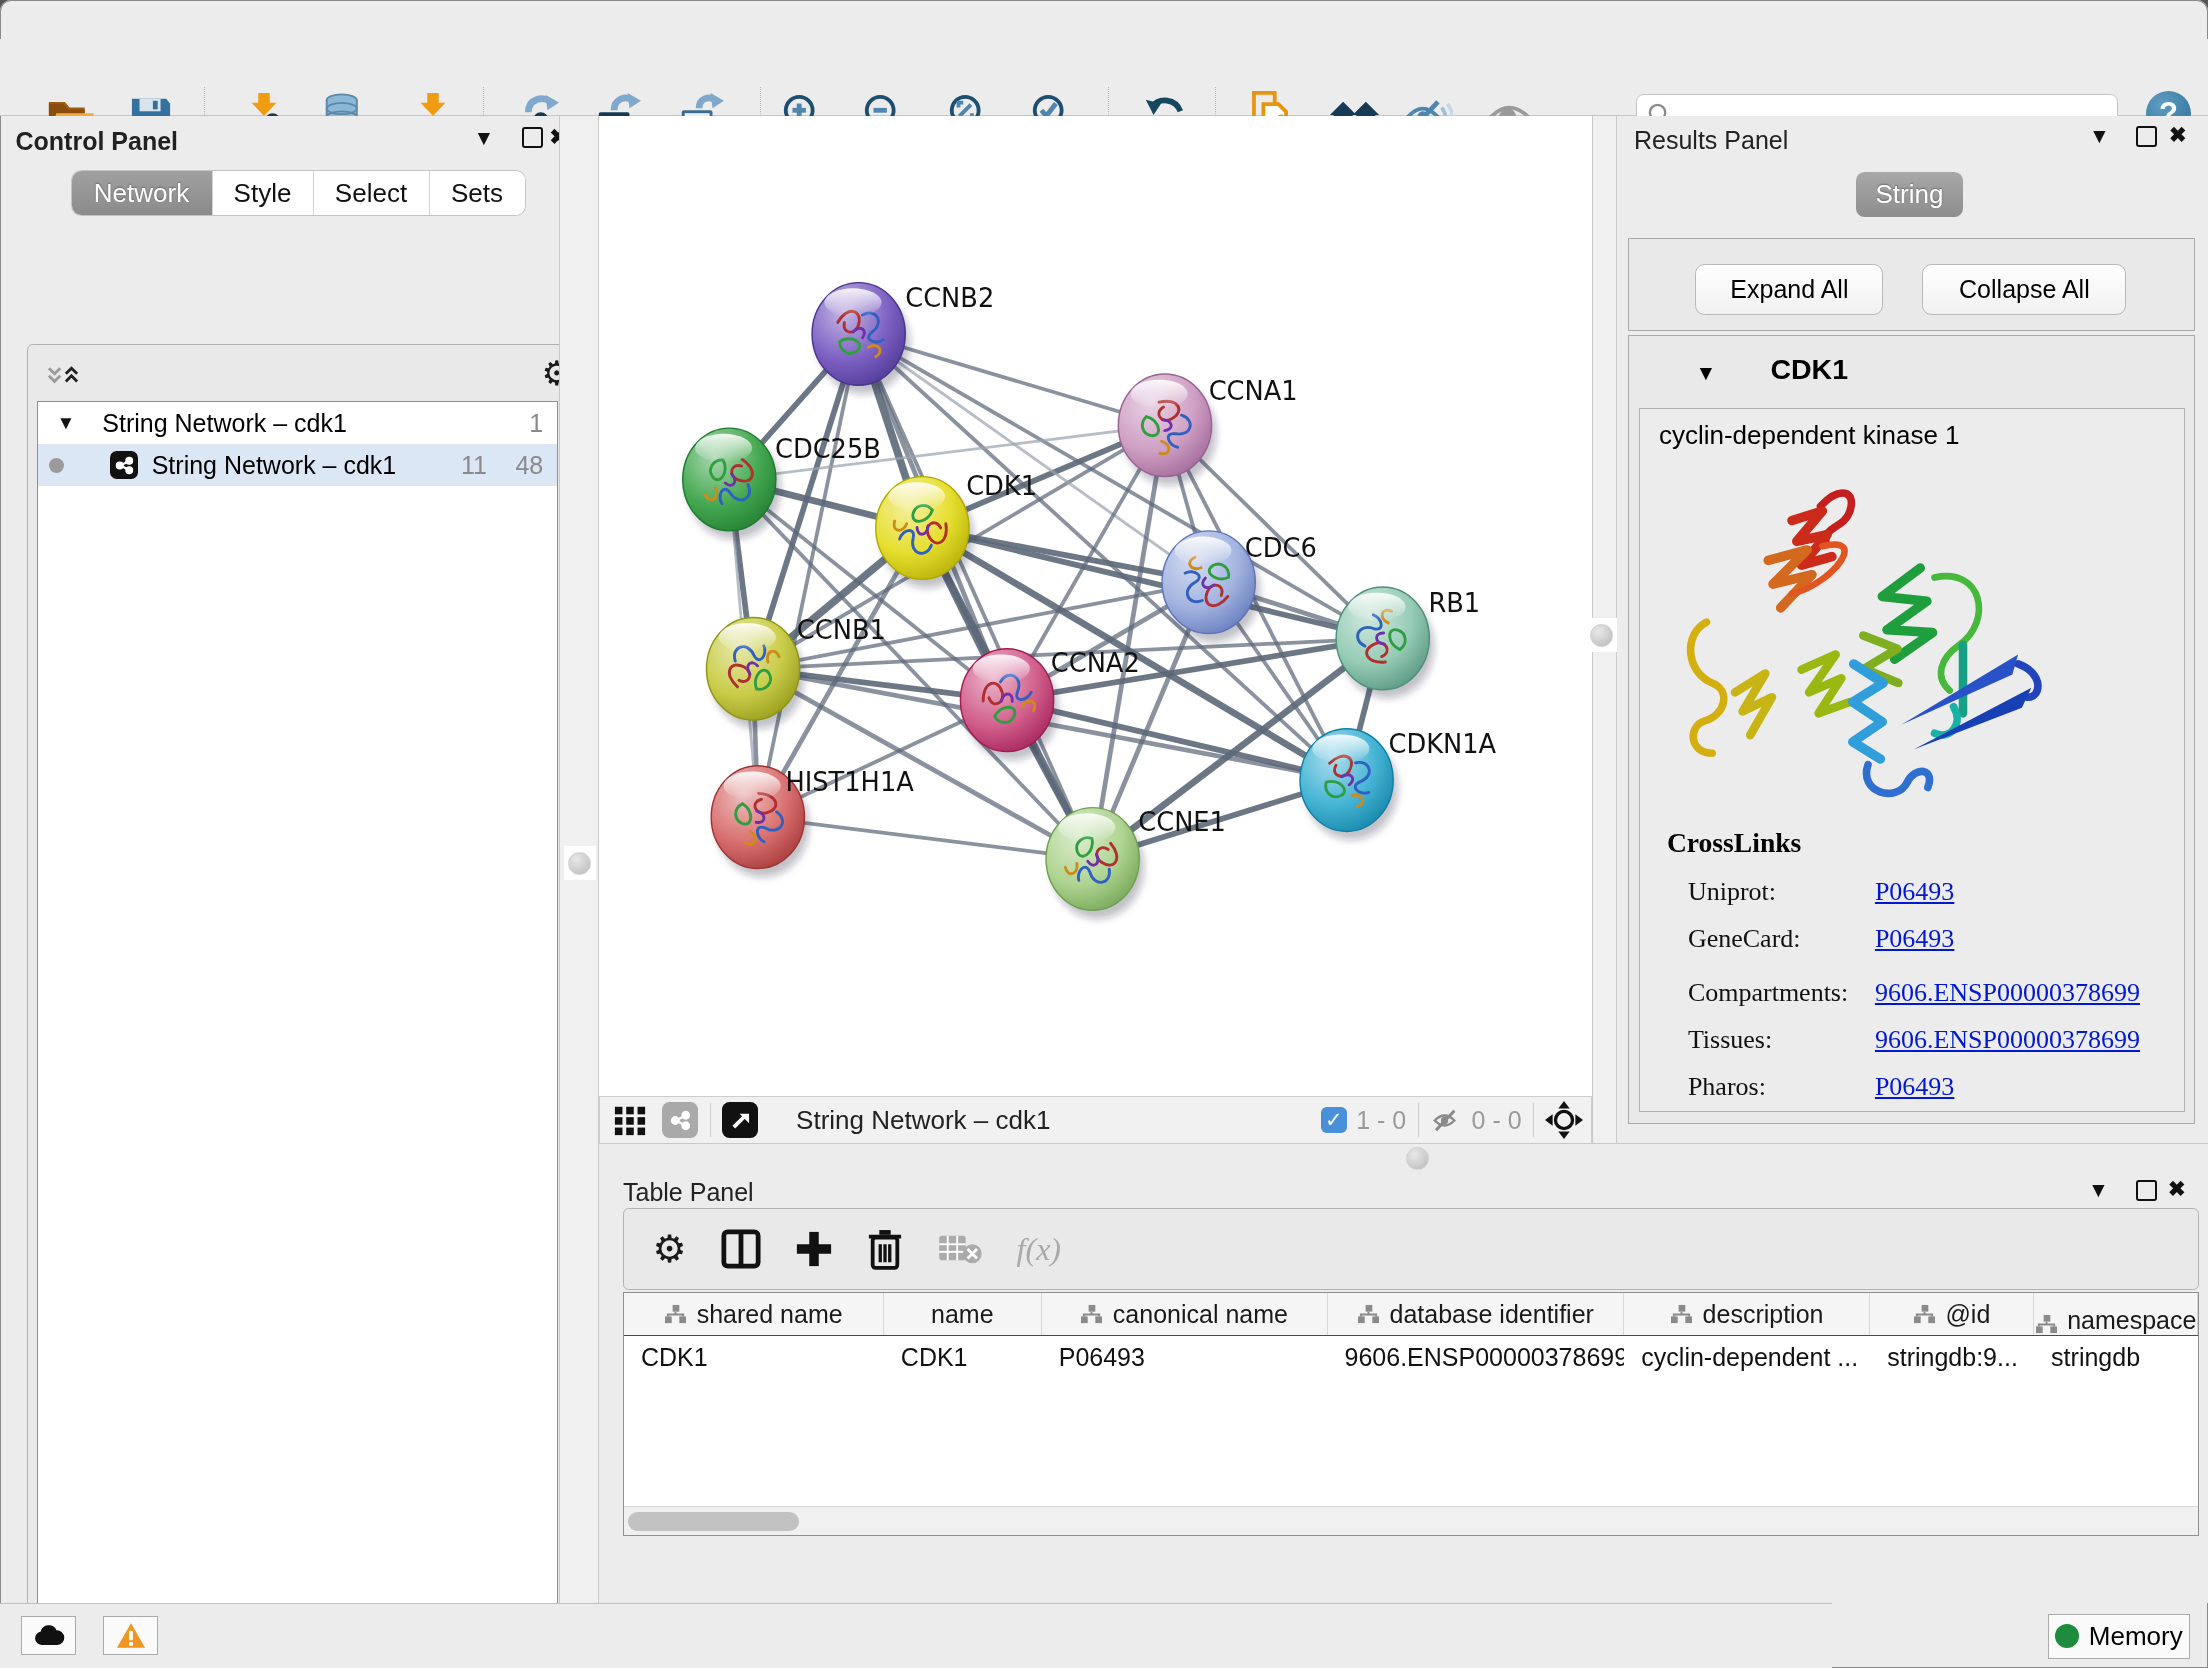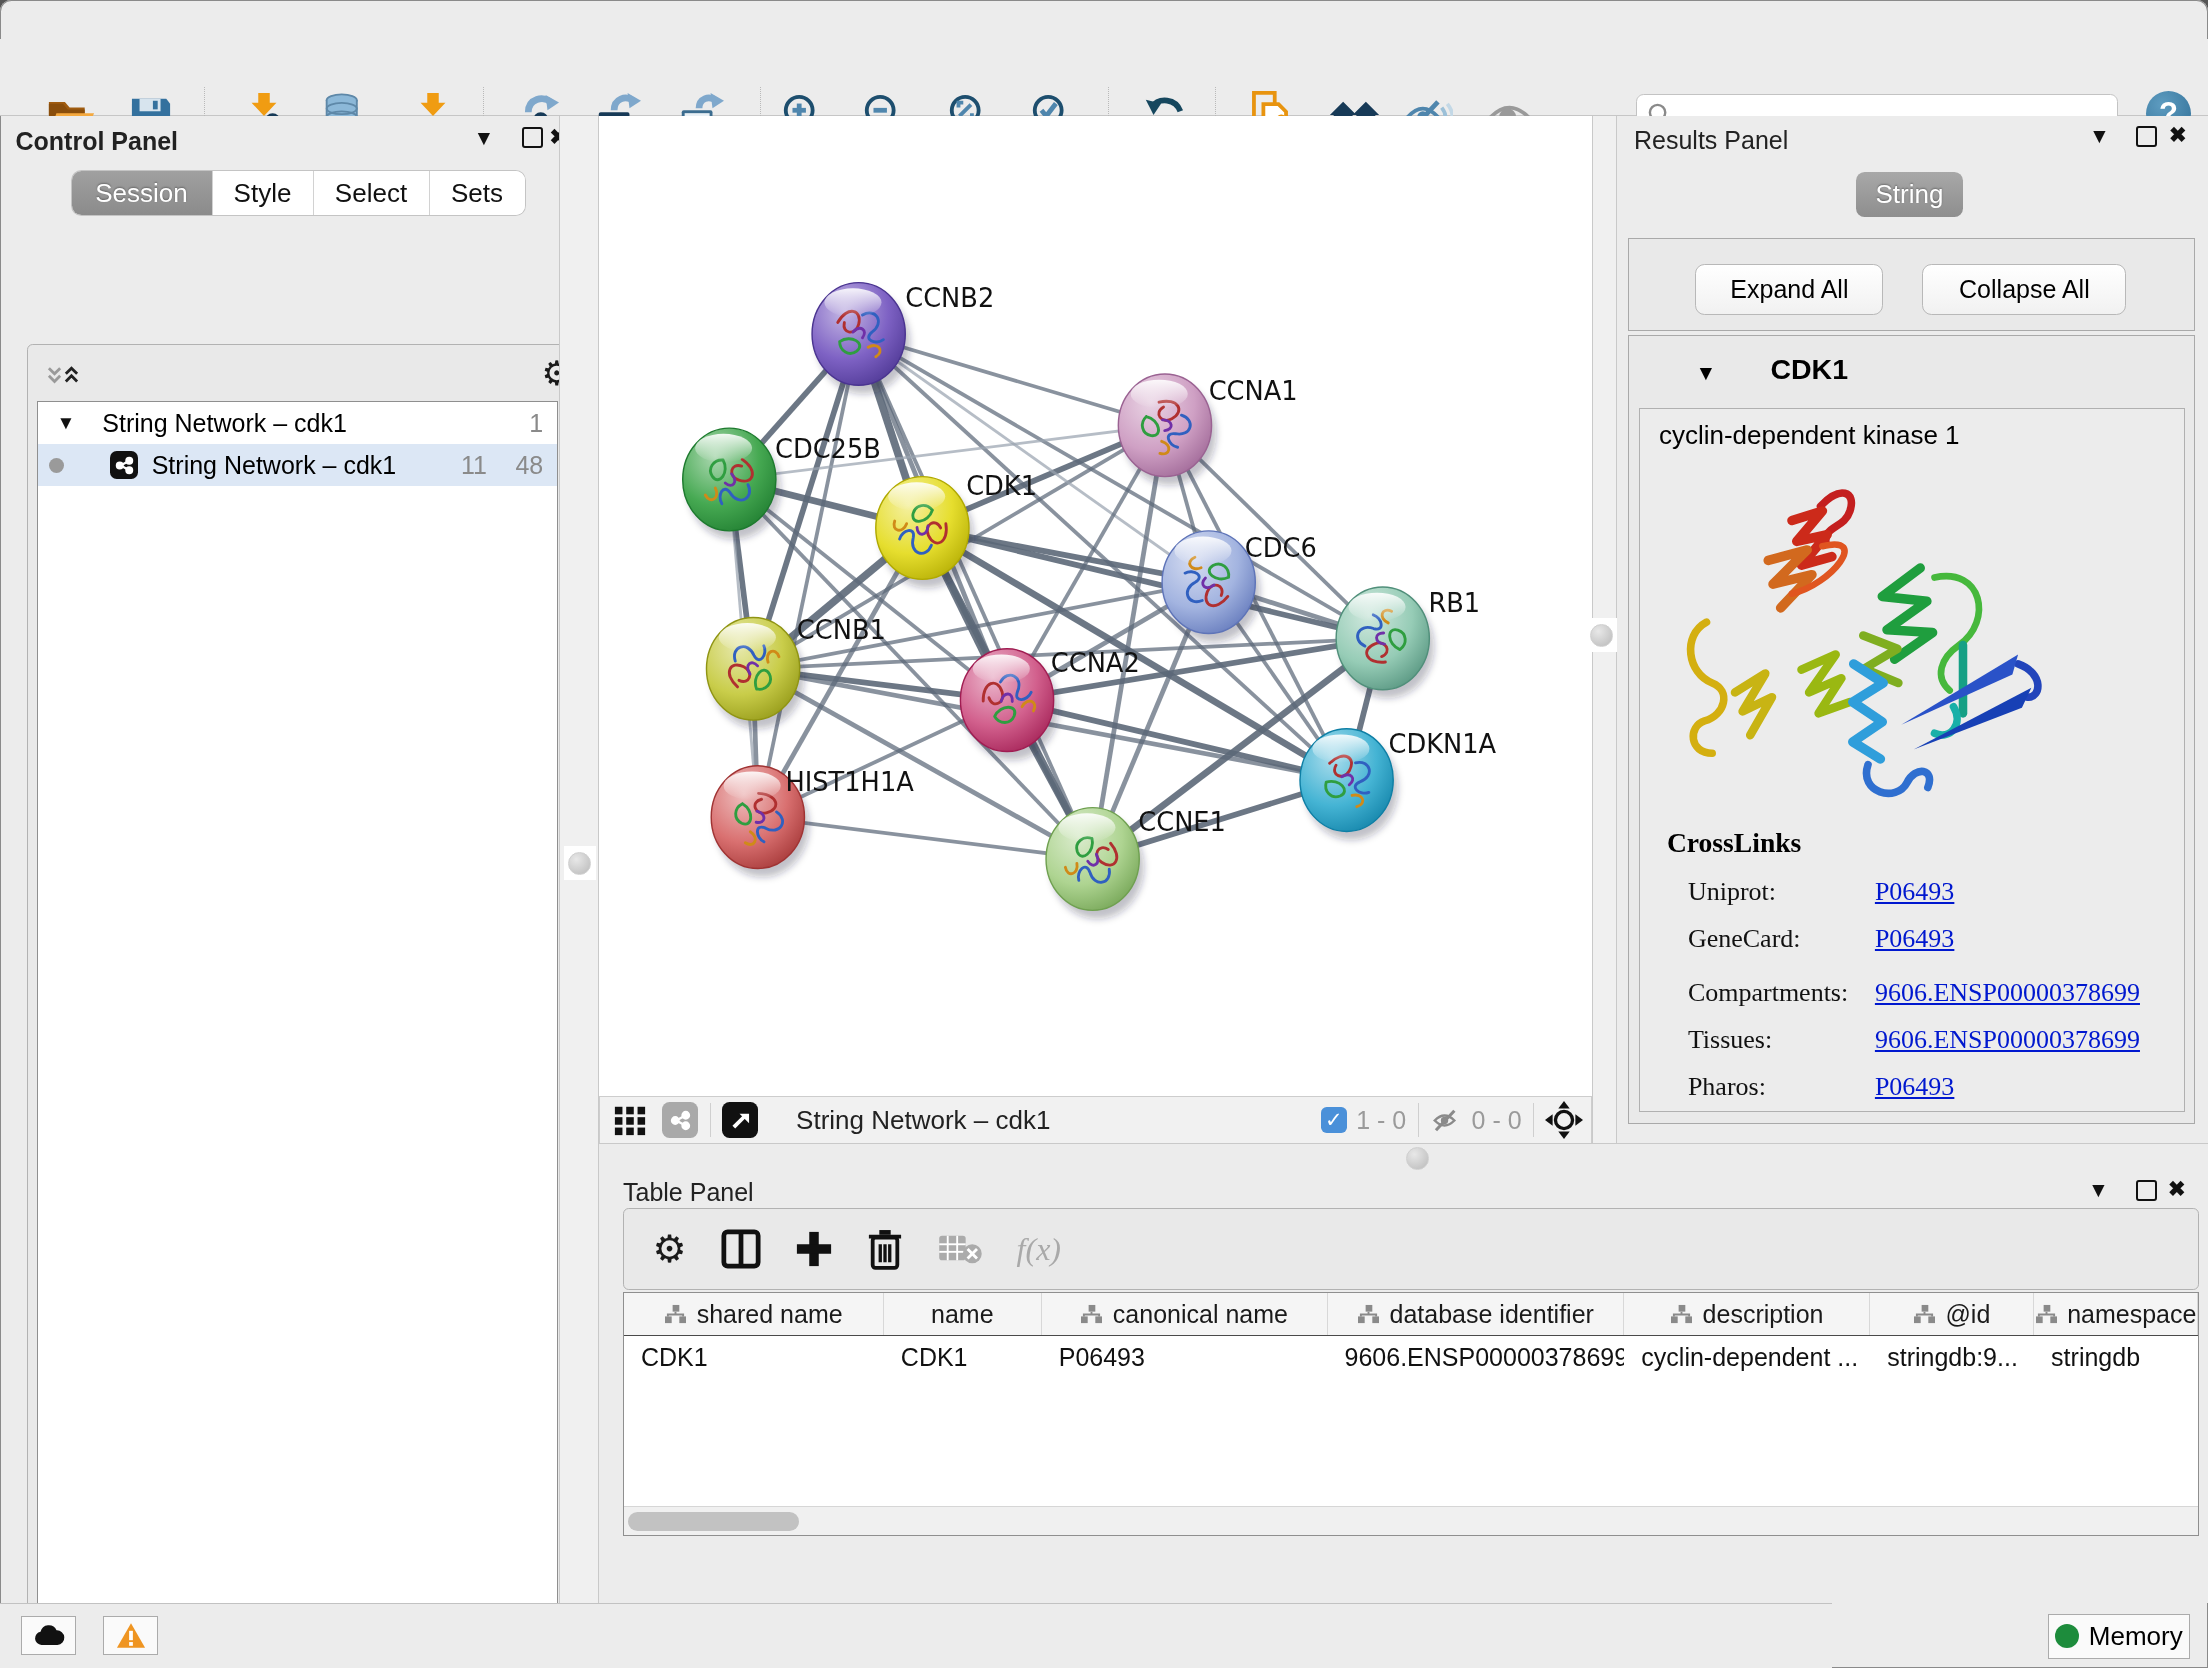--- a/index.html
+++ b/index.html
@@ -295,21 +295,21 @@
     <div id="help-btn" class="abs">?</div>
   </div>
 
   <div class="abs" style="left:9.5px; top:116px; width:550px; height:1487px; background:#ececec;">
     <div class="abs panel-title" style="left:6px; top:11.4px;font-weight:bold;">Control Panel</div>
     <span class="abs ph-ico" style="left:464px; top:9.5px;">▼</span>
     <span class="abs sq-ico" style="left:512px; top:11.4px;"></span>
     <span class="abs ph-ico" style="left:540px; top:8.6px; font-weight:bold;">✖</span>
 
     <div id="cp-tabs" class="seg abs" style="left:62px; top:55px; width:453px;">
-        <div class="tab sel" style="width: 141px;">Session</div>
+        <div class="tab sel" style="width: 141px;">Network</div>
         <div class="tab" style="width: 101px;">Style</div>
         <div class="tab" style="width: 116px;">Select</div>
         <div class="tab" style="width: 95px;">Sets</div>
       </div>
 
     <div id="cp-box" class="abs">
       <svg class="abs" style="left:19px; top:21px;" width="32" height="27" viewBox="0 0 34 28">
         <polyline points="2,2 8,8 14,2" stroke="#9a9a9a" stroke-width="3" fill="none"></polyline>
         <polyline points="2,10 8,16 14,10" stroke="#9a9a9a" stroke-width="3" fill="none"></polyline>
         <polyline points="20,8 26,2 32,8" stroke="#222" stroke-width="3" fill="none"></polyline>
@@ -859,21 +859,21 @@
               <g fill="#8a8a8a">
                 <rect x="9" y="1" width="7" height="7"></rect>
                 <rect x="1" y="13" width="7" height="7"></rect>
                 <rect x="16" y="13" width="7" height="7"></rect>
               </g>
               <path d="M12 8 v3 M4 13 v-2 h16 v2" stroke="#8a8a8a" stroke-width="2" fill="none"></path>
             </svg>
           </span>
           <span>@id</span>
         </div>
-        <div class="hcell" style="width: 164px;">
+        <div class="hcell" style="width: 164px; align-items: flex-end;">
           <span>
             <svg width="23" height="21" viewBox="0 0 24 22">
               <g fill="#8a8a8a">
                 <rect x="9" y="1" width="7" height="7"></rect>
                 <rect x="1" y="13" width="7" height="7"></rect>
                 <rect x="16" y="13" width="7" height="7"></rect>
               </g>
               <path d="M12 8 v3 M4 13 v-2 h16 v2" stroke="#8a8a8a" stroke-width="2" fill="none"></path>
             </svg>
           </span>

